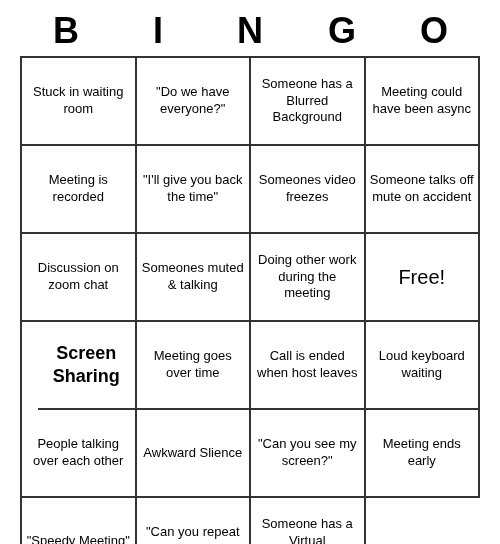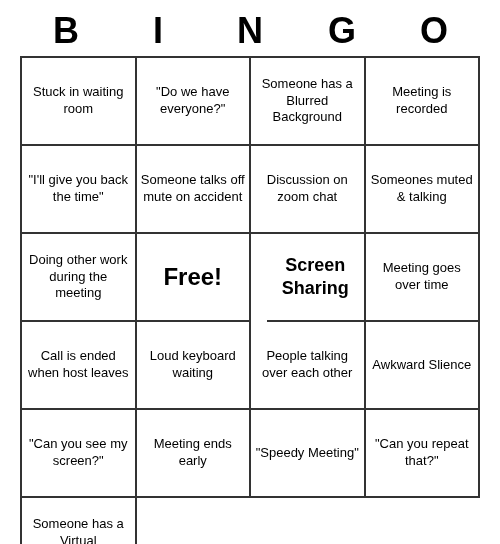--- a/index.html
+++ b/index.html
@@ -41,22 +41,22 @@
       display: flex;
       align-items: center;
       justify-content: center;
       text-align: center;
       padding: 6px 4px;
       font-size: 13px;
       font-family: Arial, sans-serif;
       line-height: 1.3;
     }
     .bingo-cell.free {
-      font-size: 24px;
-      font-weight: bold;
+      font-size: 20px;
+      font-weight: normal;
     }
     .bingo-cell.large-text {
       font-size: 18px;
       font-weight: bold;
       margin-left: 16px;
     }
   </style>
 </head>
 <body>
 
@@ -65,22 +65,24 @@
     <div class="bingo-header-cell">B</div>
     <div class="bingo-header-cell">I</div>
     <div class="bingo-header-cell">N</div>
     <div class="bingo-header-cell">G</div>
     <div class="bingo-header-cell">O</div>
   </div>
   <div class="bingo-grid" id="bingo-grid">
   <div class="bingo-cell">Stuck in waiting room</div>
       <div class="bingo-cell">"Do we have everyone?"</div>
       <div class="bingo-cell">Someone has a Blurred Background</div>
+      <div class="bingo-cell">Meeting could have been async</div>
       <div class="bingo-cell">Meeting is recorded</div>
       <div class="bingo-cell">"I'll give you back the time"</div>
+      <div class="bingo-cell">Someones video freezes</div>
       <div class="bingo-cell">Someone talks off mute on accident</div>
       <div class="bingo-cell">Discussion on zoom chat</div>
       <div class="bingo-cell">Someones muted &amp; talking</div>
       <div class="bingo-cell">Doing other work during the meeting</div>
       <div class="bingo-cell free">Free!</div>
       <div class="bingo-cell large-text">Screen Sharing</div>
       <div class="bingo-cell">Meeting goes over time</div>
       <div class="bingo-cell">Call is ended when host leaves</div>
       <div class="bingo-cell">Loud keyboard waiting</div>
       <div class="bingo-cell">People talking over each other</div>

